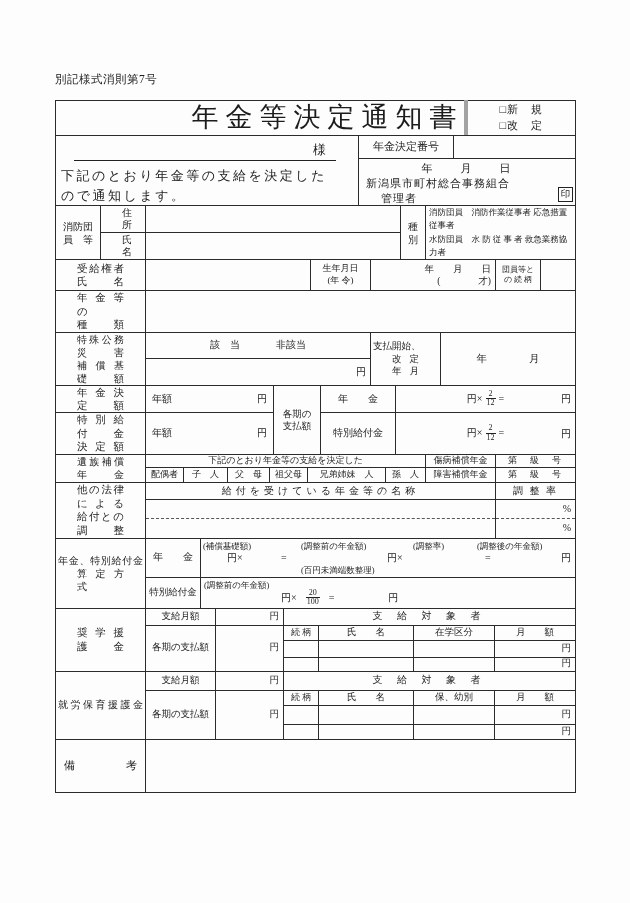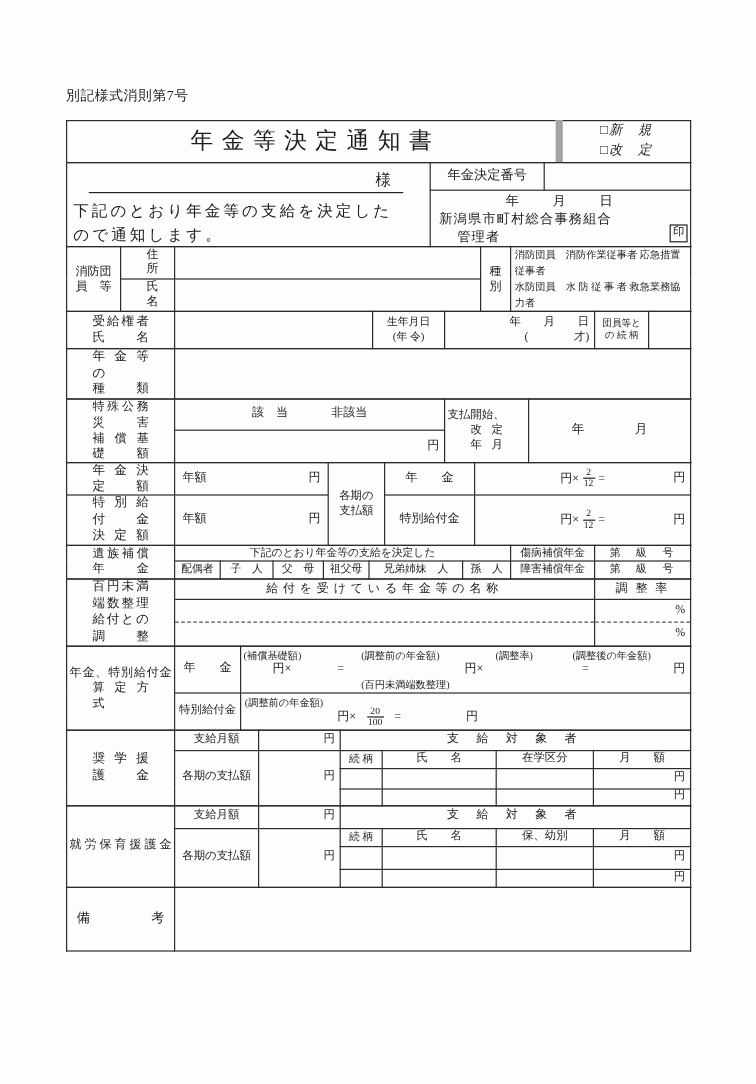--- a/index.html
+++ b/index.html
@@ -9,22 +9,22 @@
   .sheet{position:absolute;left:55px;top:100px;width:520px;}
   table.sec{border-collapse:collapse;table-layout:fixed;width:520px;}
   table.sec+table.sec{margin-top:-1px;}
   td{border:1px solid #2b2b2b;padding:0;font-size:10px;line-height:1.25;vertical-align:middle;overflow:hidden;}
   .c{text-align:center;}
   .r{text-align:right;padding-right:4px;}
   .tj{text-align:justify;text-align-last:justify;padding:0 21px;}
   .tj2{text-align:justify;text-align-last:justify;padding:0 7px;}
   .f8{font-size:8px;}.f9{font-size:9px;}.f95{font-size:9.5px;}
   .f10{font-size:10px;margin-left:36px;}.f105{font-size:10.5px;}.f11{font-size:11px;}
-  .title-cell{text-align:center;font-size:19px;letter-spacing:7px;text-indent:7px;border-right:6px solid #a3a3a3;}
-  .chk-cell{font-size:11px;font-style:italic;}
+  .title-cell{text-align:right;font-size:27px;letter-spacing:7px;text-indent:7px;border-right:4px solid #a3a3a3;}
+  .chk-cell{font-size:11px;}
   .chk-cell div{text-align:center;letter-spacing:1px;line-height:1.45;}
   .addr-cell{vertical-align:top;}
   .sama{margin:6px 0 0 18px;width:262px;border-bottom:1px solid #222;text-align:right;
         font-size:13px;padding:0 10px 2px 0;box-sizing:border-box;}
   .ntc{margin:5px 0 0 5px;font-size:13px;letter-spacing:2.5px;line-height:1.5;}
   .issuer-cell{position:relative;font-size:11px;vertical-align:top;}
   .date-line{text-align:center;letter-spacing:2px;margin-top:3px;}
   .org-line{padding-left:7px;letter-spacing:1px;margin-top:1px;}
   .mgr-line{padding-left:22px;letter-spacing:1px;margin-top:1px;}
   .seal{position:absolute;right:2px;bottom:3px;width:13px;height:13px;border:1px solid #222;
@@ -291,21 +291,21 @@
 
     <table class="sec">
       <colgroup>
           <col style="width:90px">
           <col style="width:350px">
           <col style="width:80px">
         </colgroup>
       <tbody>
           <tr style="height:15px">
         <td rowspan="3" class="two-line f105">
-          <div class="tj">百円未満端数整理</div>
+          <div class="tj">他の法律による</div>
           <div class="tj">給付との調整</div>
         </td>
         <td class="c lsp4">給付を受けている年金等の名称</td>
         <td class="c lsp2">調 整 率</td>
       </tr>
       <tr style="height:17px" class="no-bot">
         <td></td>
         <td class="r">%</td>
       </tr>
       <tr style="height:17px" class="dash-top">

